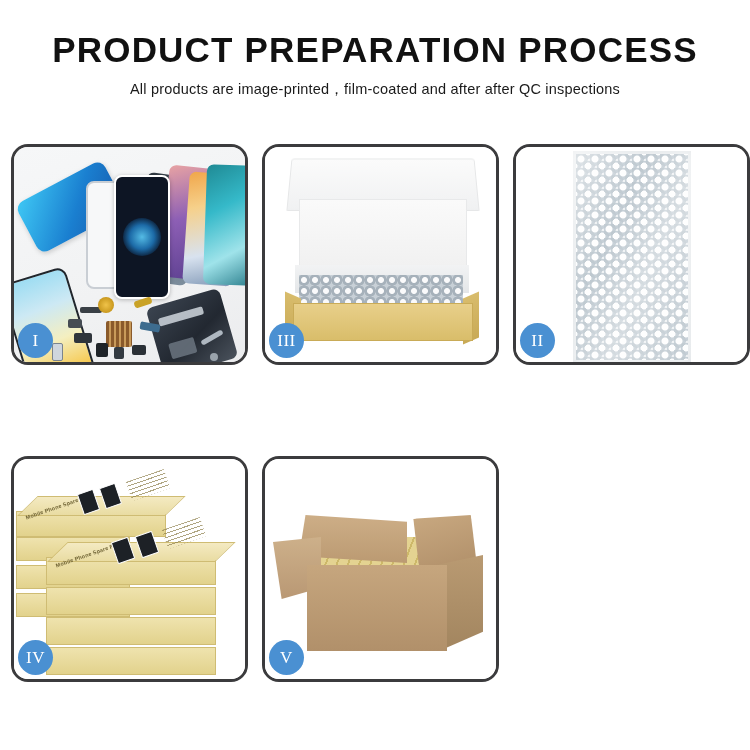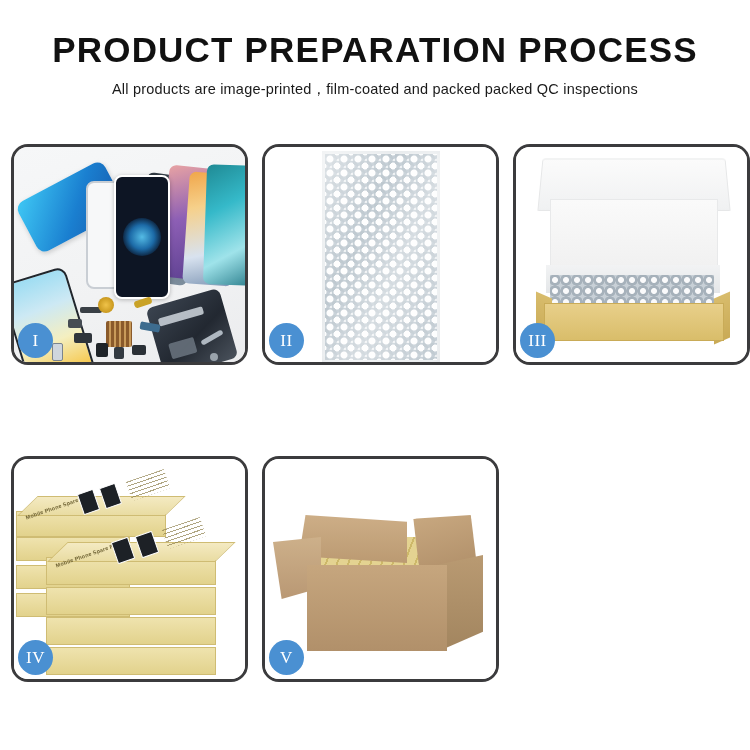--- a/index.html
+++ b/index.html
@@ -284,21 +284,21 @@
   .seam.s2{left:52px;top:98px;width:22px;height:16px;background:rgba(136,110,78,.5);}
   .seam.s3{left:52px;top:160px;width:22px;height:16px;background:rgba(136,110,78,.5);}
 </style>
 </head>
 <body>
 
 <div class="page">
 
   <div class="header">
     <div class="title">PRODUCT PREPARATION PROCESS</div>
-    <div class="subtitle">All products are image-printed，film-coated and packed packed QC inspections</div>
+    <div class="subtitle">All products are image-printed，film-coated and after after QC inspections</div>
   </div>
 
   <div class="grid">
 
     <div class="panel">
       <div class="photo p1">
         <div class="ph blue"></div>
         <div class="ph white"></div>
         <div class="ph s1"></div>
         <div class="ph s2"></div>
@@ -318,43 +318,43 @@
         <div class="chip c9"></div>
         <div class="chip c10"></div>
         <div class="chip c11"></div>
         <div class="chip c12"></div>
         <div class="chip c13"></div>
       </div>
       <div class="badge">I</div>
     </div>
 
     <div class="panel">
-      <div class="photo p2">
-        <div class="bw">
-          <div class="bubbles"></div>
-          <div class="sheen"></div>
-        </div>
-      </div>
-      <div class="badge">II</div>
-    </div>
-
-    <div class="panel">
       <div class="photo p3">
         <div class="b3lid"></div>
         <div class="b3back"></div>
         <div class="b3foam"></div>
         <div class="b3wrap"></div>
         <div class="b3sideL"></div>
         <div class="b3sideR"></div>
         <div class="b3front"></div>
       </div>
       <div class="badge">III</div>
     </div>
 
     <div class="panel">
+      <div class="photo p2">
+        <div class="bw">
+          <div class="bubbles"></div>
+          <div class="sheen"></div>
+        </div>
+      </div>
+      <div class="badge">II</div>
+    </div>
+
+    <div class="panel">
       <div class="photo p4">
         <div class="stack">
 
           <div class="sbox" style="left:2px;top:72px;width:112px;height:22px;"></div>
           <div class="sbox" style="left:2px;top:100px;width:112px;height:22px;"></div>
           <div class="sbox" style="left:2px;top:128px;width:112px;height:22px;"></div>
 
           <div class="sbox" style="left:2px;top:46px;width:148px;height:24px;">
             <div class="top"></div>
           </div>

